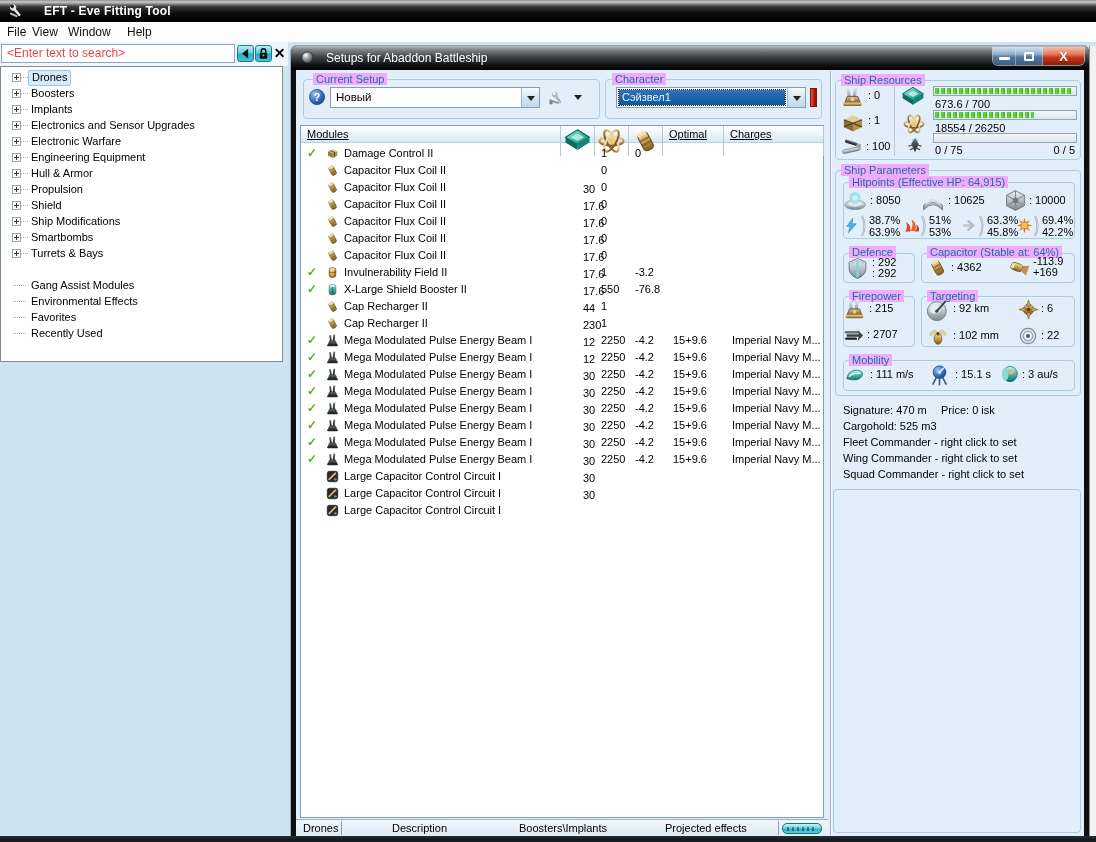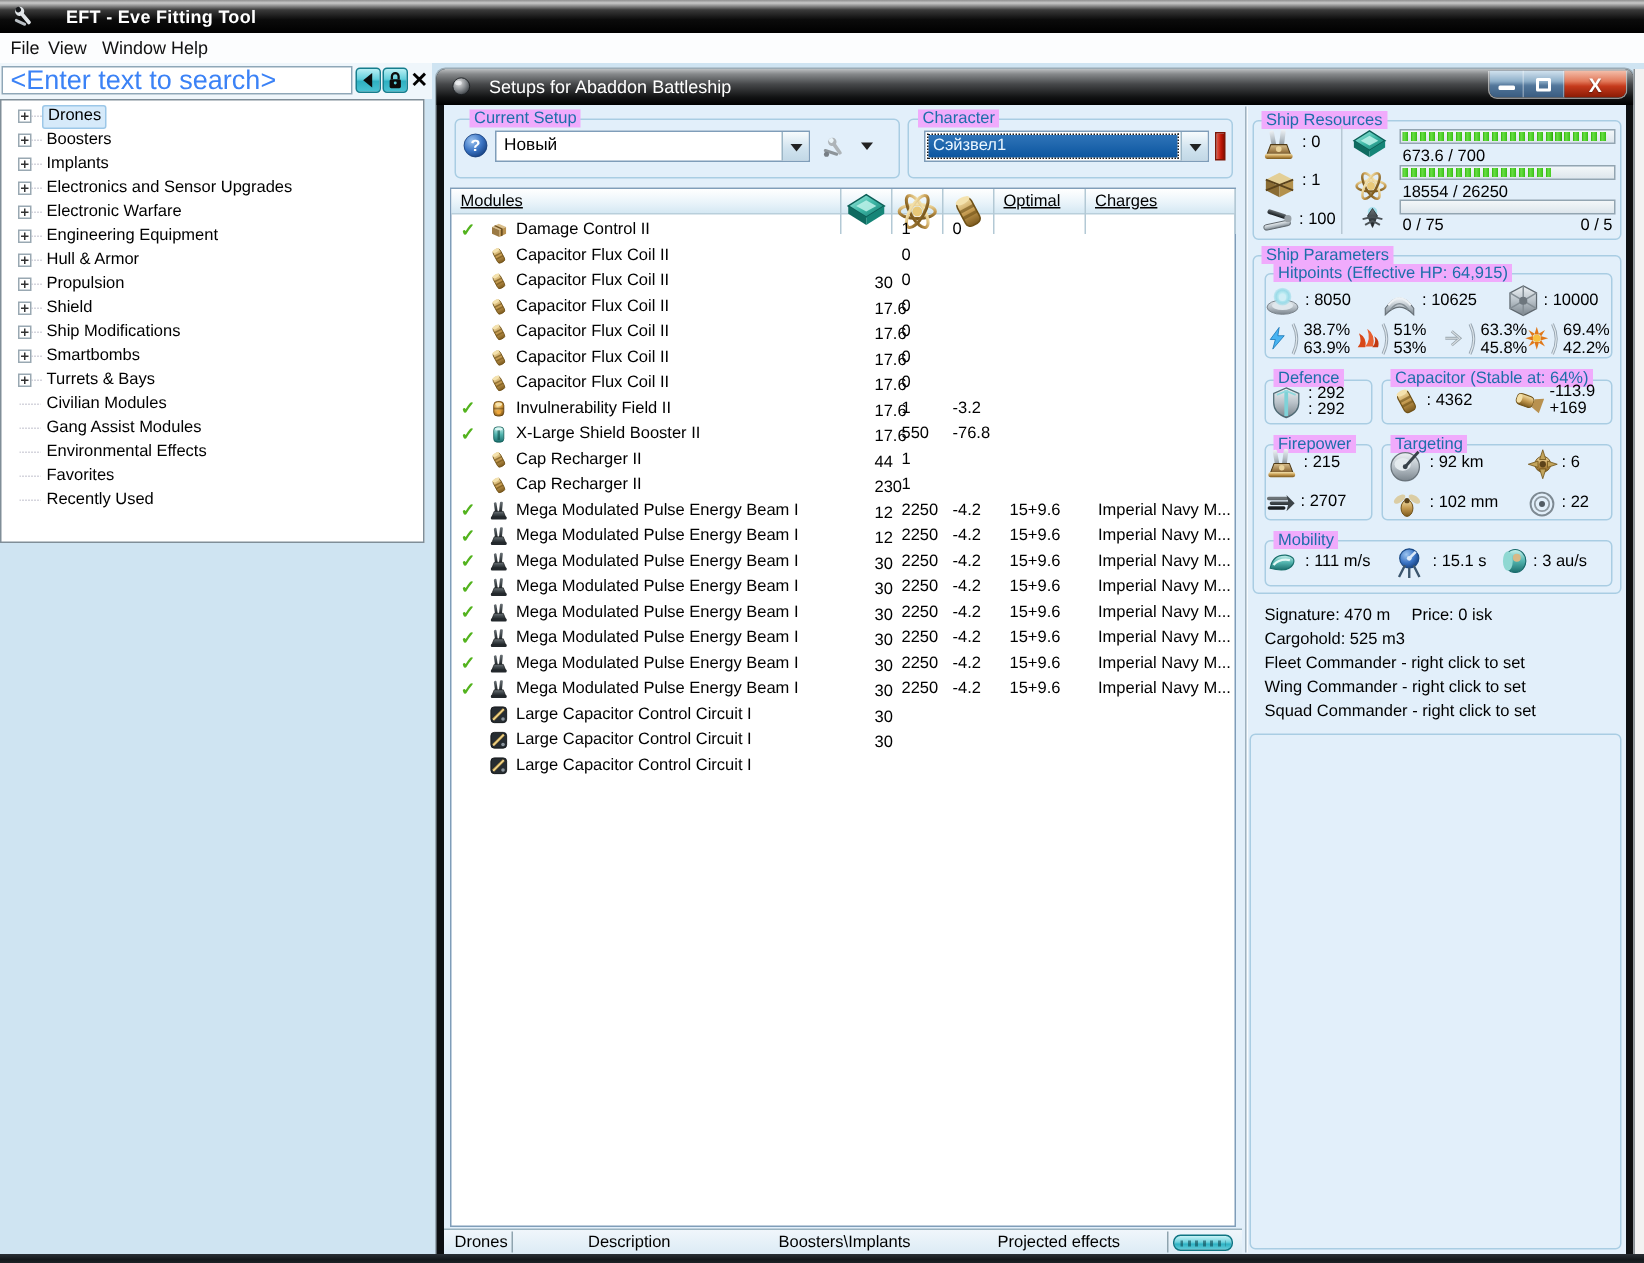--- a/index.html
+++ b/index.html
@@ -10,21 +10,21 @@
 
   
   #titlebar { left:0; top:0; width:1096px; height:22px;
     background:linear-gradient(#8f8f8f 0%, #c9c9c9 9%, #3a3a3a 30%, #0b0b0b 60%, #000 100%);padding-left:36px; }
   #titlebar .ttl { position:absolute; left:44px; top:4px; color:#fff; font-size:12px; font-weight:600; letter-spacing:.2px; }
   #app-icon { position:absolute; left:7px; top:2px; width:18px; height:18px; }
   #menubar { left:0; top:22px; width:1096px; height:20px; background:#fcfdfe; }
   .menu-item { position:absolute; top:0; height:20px; line-height:20px; font-size:12px; color:#111; }
   #toolbar { left:0; top:42px; width:288px; height:24px; background:#eff6fb; }
   #search-box { position:absolute; left:1px; top:2px; width:234px; height:19px; background:#fff;
-    border:1px solid #8fa7b8; font-size:18px; color:#3b82f6; line-height:17px; padding-left:5px;
+    border:1px solid #8fa7b8; font-size:12px; color:#ef4444; line-height:17px; padding-left:5px;
     white-space:nowrap; overflow:hidden; }
   .teal-btn { position:absolute; top:3px; width:17px; height:17px; border:1px solid #157d8d; border-radius:3px;
     background:linear-gradient(#b8eff4 0%, #62cfdc 45%, #2fb0c2 55%, #49c2d2 100%); }
   .teal-btn .g { position:absolute; left:0; top:0; width:100%; height:100%; display:flex; align-items:center; justify-content:center; }
   #btn-back { left:237px; }
   #btn-lock { left:255px; }
   #btn-clear { position:absolute; left:272px; top:3px; width:15px; height:17px; color:#000;
     font-size:14px; font-weight:bold; line-height:16px; text-align:center; }
 
   
@@ -392,21 +392,21 @@
           <use href="#sym-wrench"></use>
         </svg>
       </span>
     <span class="ttl">EFT - Eve Fitting Tool</span>
   </div>
 
   <div class="abs" id="menubar">
       <span class="menu-item" style="left: 7px;">File</span>
       <span class="menu-item" style="left: 32px;">View</span>
       <span class="menu-item" style="left: 68px;">Window</span>
-      <span class="menu-item" style="left: 114px;">Help</span>
+      <span class="menu-item" style="left: 127px;">Help</span>
     </div>
 
   <div class="abs" id="toolbar">
     <div id="search-box">&lt;Enter text to search&gt;</div>
     <div class="teal-btn" id="btn-back">
         <span class="g">
           <svg class="ic" width="13" height="13">
             <use href="#sym-back"></use>
           </svg>
         </span>
@@ -474,24 +474,20 @@
       </div>
       <div class="tree-item" style="top: 163px;">
         <span class="expander"></span>
         <span class="dash"></span>
         <span class="lbl">Smartbombs</span>
       </div>
       <div class="tree-item" style="top: 179px;">
         <span class="expander"></span>
         <span class="dash"></span>
         <span class="lbl">Turrets &amp; Bays</span>
-      </div>
-      <div class="tree-item" style="top: 195px;">
-        <span class="dash leaf"></span>
-        <span class="lbl">Civilian Modules</span>
       </div>
       <div class="tree-item" style="top: 211px;">
         <span class="dash leaf"></span>
         <span class="lbl">Gang Assist Modules</span>
       </div>
       <div class="tree-item" style="top: 227px;">
         <span class="dash leaf"></span>
         <span class="lbl">Environmental Effects</span>
       </div>
       <div class="tree-item" style="top: 243px;">

